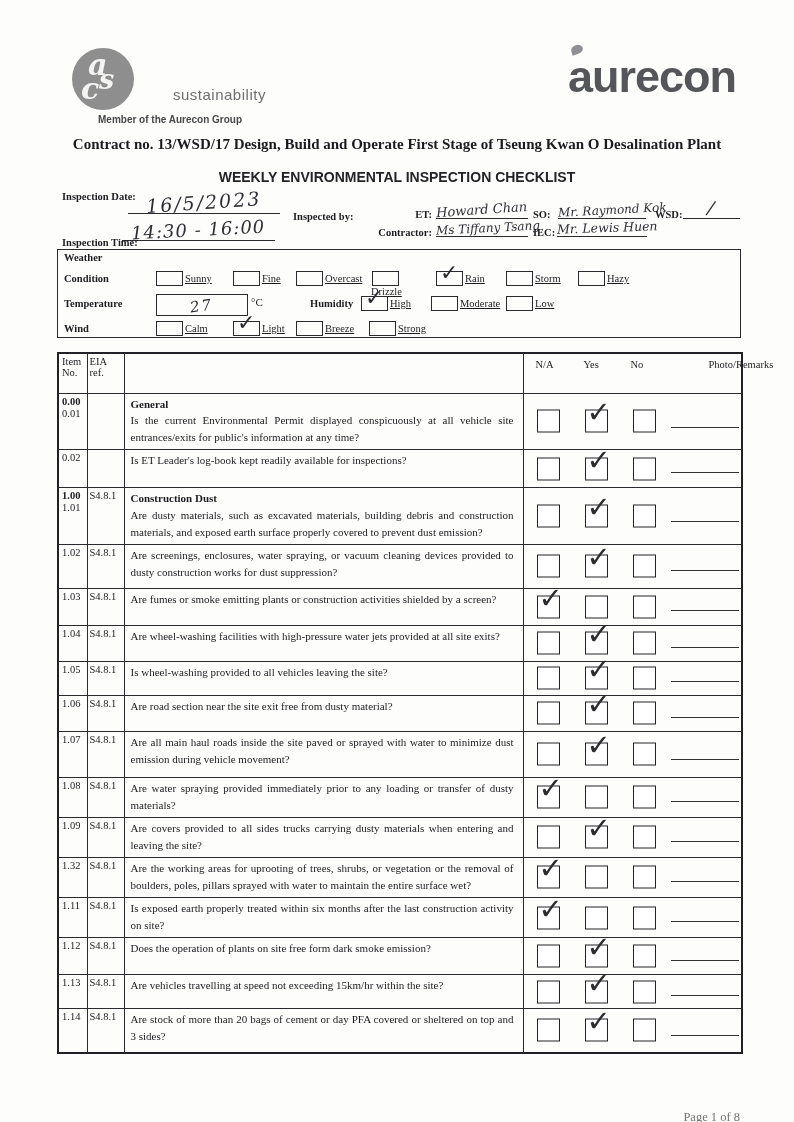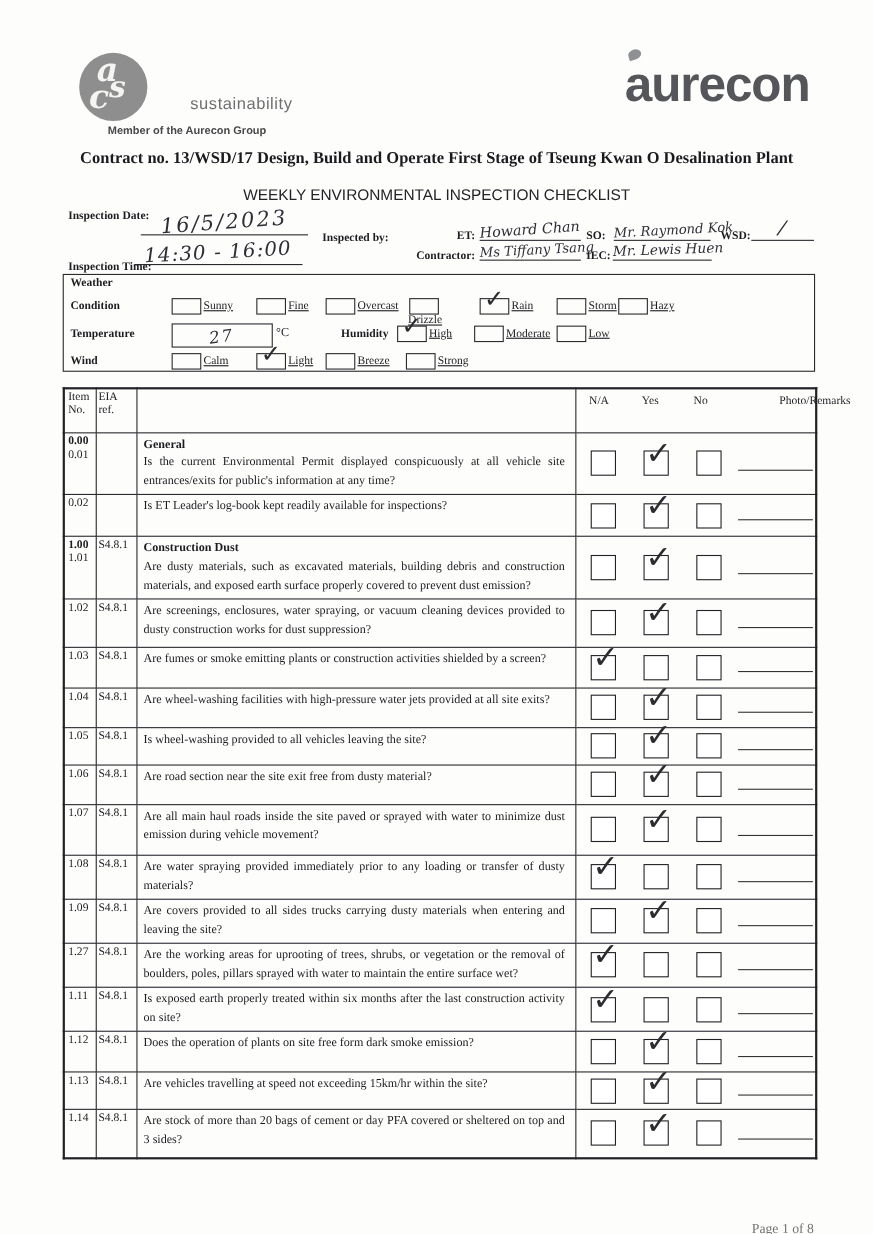--- a/index.html
+++ b/index.html
@@ -17,21 +17,21 @@
   .ac-s { left:27px; top:18px; font-size:27px; }
   .ac-c { left:9px; top:26px; font-size:30px; }
   .ac-name { position:absolute; left:74px; top:8px; font-family:"Liberation Sans", sans-serif; font-weight:bold; font-size:27px; letter-spacing:3px; color:#565759; }
   .ac-sub { position:absolute; left:101px; top:40px; font-family:"Liberation Sans", sans-serif; font-size:15px; color:#6e6f71; letter-spacing:.5px; }
   .ac-member { position:absolute; left:26px; top:68px; width:210px; font-family:"Liberation Sans", sans-serif; font-weight:bold; font-size:10px; color:#48484a; }
   .aurecon { position:absolute; right:58px; top:54px; font-family:"Liberation Sans", sans-serif; font-weight:bold; font-size:45px; letter-spacing:-1px; color:#55565a; line-height:1; }
   .aurecon-leaf { position:absolute; left:3px; top:-9px; width:12px; height:9px; background:#8f9094; border-radius:60% 60% 60% 0; transform:rotate(-18deg); }
 
   
   .contract-line { position:absolute; left:0; right:0; top:136px; text-align:center; font-weight:bold; font-size:15px; color:#1b1b1f; }
-  .subtitle { position:absolute; left:0; right:0; top:169px; text-align:center; font-family:"Liberation Sans", sans-serif; font-weight:normal; font-size:14px; color:#232327; }
+  .subtitle { position:absolute; left:0; right:0; top:169px; text-align:center; font-family:"Liberation Sans", sans-serif; font-weight:bold; font-size:14px; color:#232327; }
 
   
   .flabel { position:absolute; font-weight:bold; font-size:10.5px; white-space:nowrap; }
   .fval { position:absolute; border-bottom:1.4px solid #2a2a2e; text-align:center; }
   .hand { font-family:"DejaVu Serif", serif; font-style:italic; color:#2e2e36; display:inline-block; white-space:nowrap; }
   #lbl-date { left:62px; top:191px;text-align:right; }
   #val-date { left:128px; top:191px; width:152px; } #val-date .hand { font-size:19px; letter-spacing:2px; transform:rotate(-4deg); }
   #lbl-time { left:62px; top:237px; }
   #val-time { left:122px; top:219px; width:153px; } #val-time .hand { font-size:18px; letter-spacing:1px; transform:rotate(-3deg); }
   #lbl-insp { left:293px; top:211px; }
@@ -145,21 +145,21 @@
     <span class="w-box"></span>
     <span class="w-lbl">Drizzle</span>
   </span><span class="w-opt" style="left: 378px;">
     <span class="w-box">
             <span class="tick">✓</span>
           </span>
     <span class="w-lbl">Rain</span>
   </span><span class="w-opt" style="left: 448px;">
     <span class="w-box"></span>
     <span class="w-lbl">Storm</span>
-  </span><span class="w-opt" style="left: 504px; justify-content: space-between;">
+  </span><span class="w-opt" style="left: 520px; justify-content: space-between;">
     <span class="w-box"></span>
     <span class="w-lbl">Hazy</span>
   </span></div>
     <div class="w-row" id="w-row-temp">
       <span class="w-rowlbl">Temperature</span>
       <span class="temp-box"><span class="hand">27</span></span>
       <span class="temp-unit">°C</span>
       <span class="w-rowlbl2" style="left:252px">Humidity</span>
       <span></span>
     <span class="w-opt" style="left: 303px;">
@@ -468,21 +468,21 @@
       <span class="cb cb-na"></span>
       <span class="cb cb-yes">
               <span class="tick">✓</span>
             </span>
       <span class="cb cb-no"></span>
       <span class="remark-line"></span>
     </td>
   </tr>
         <tr class="q-row" style="height: 37px;">
     <td>
-      <div class="item-top">1.27</div>
+      <div class="item-top">1.32</div>
       <div class="item-bot"></div>
     </td>
     <td>
             <div class="eia">S4.8.1</div>
           </td>
     <td class="c-desc">
       <div class="desc-wrap center">
 
         <div class="question">Are the working areas for uprooting of trees, shrubs, or vegetation or the removal of boulders, poles, pillars sprayed with water to maintain the entire surface wet?</div>
       </div>

